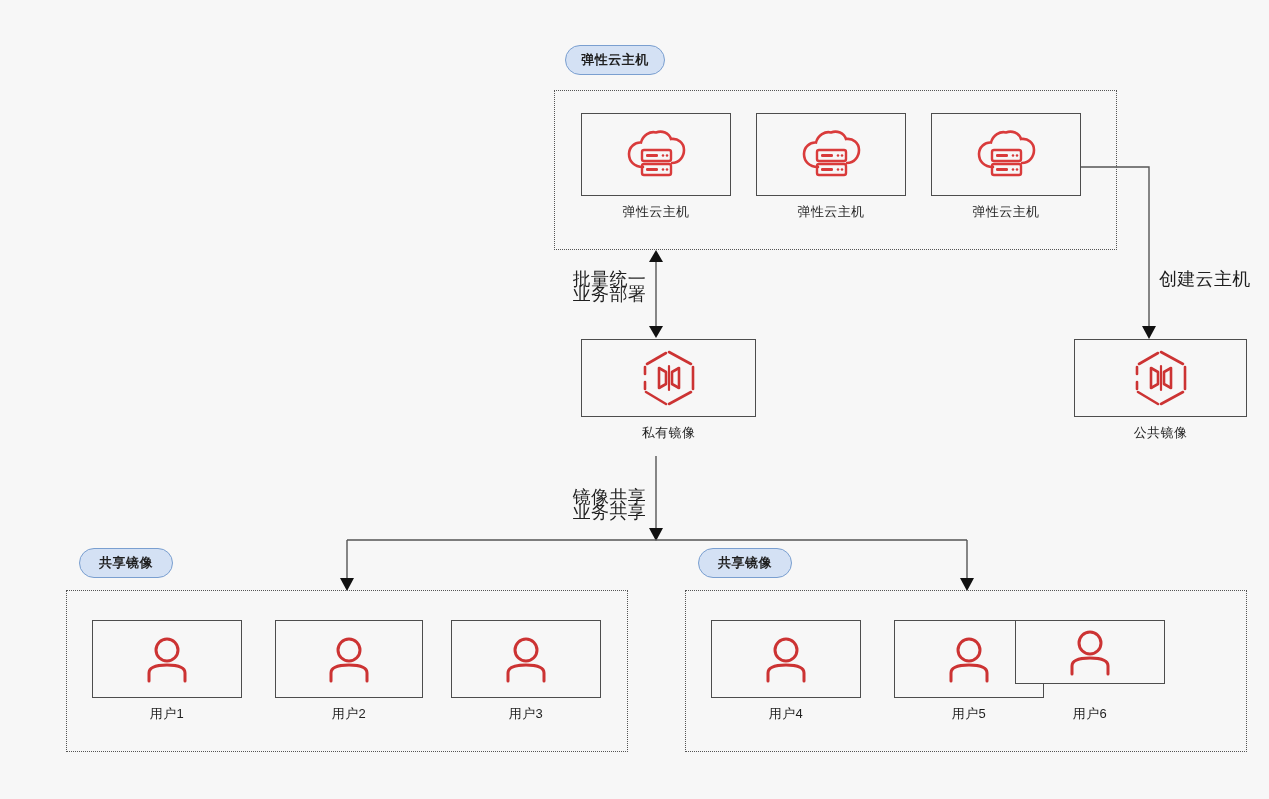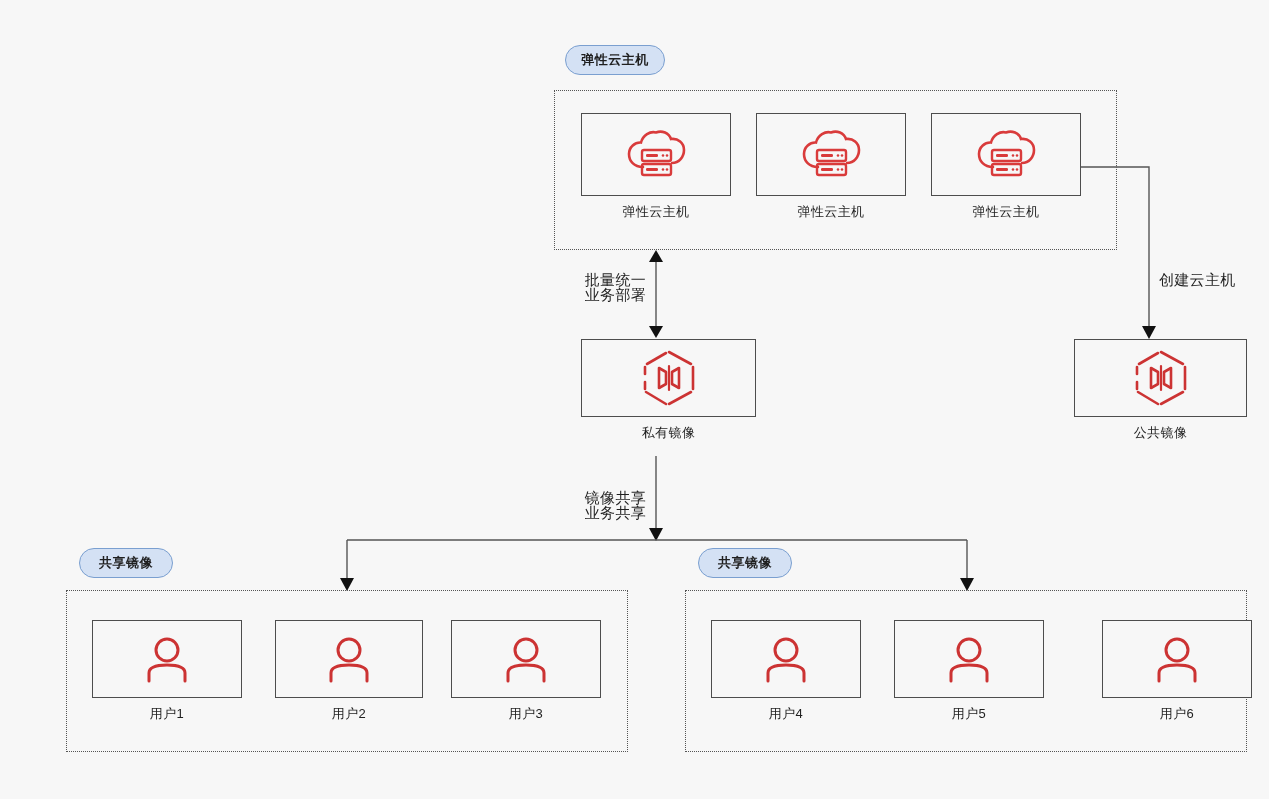--- a/index.html
+++ b/index.html
@@ -79,21 +79,21 @@
     text-align: center;
     font-size: 13px;
     color: #1f1f1f;
     letter-spacing: 0.4px;
     white-space: nowrap;
   }
 
   
   .edge-label {
     position: absolute;
-    font-size: 15px;
+    font-size: 18px;
     line-height: 15px;
     color: #1f1f1f;
     letter-spacing: 0.3px;
     white-space: pre;
     text-align: left;
     z-index: 4;
   }
   .edge-label.right-align { text-align: right; }
 </style>
 </head>
@@ -294,21 +294,21 @@
   <div class="node" style="left:873px; top:620px; width:150px; height:78px;">
     <div class="node-box">
       <svg width="50" height="48" viewBox="0 0 50 48">
         <circle cx="25" cy="15" r="11" fill="none" stroke="#cc3333" stroke-width="3"></circle>
         <path d="M7 46 L7 38 C 7 33 12 30 25 30 C 38 30 43 33 43 38 L 43 46" fill="none" stroke="#cc3333" stroke-width="3" stroke-linecap="round"></path>
       </svg>
     </div>
     <div class="node-label" style="top:85px;">用户5</div>
   </div>
 
-  <div class="node" style="left:1081px; top:620px; width:150px; height:78px;border-radius:32px;">
+  <div class="node" style="left:994px; top:620px; width:150px; height:64px;border-radius:32px;">
     <div class="node-box">
       <svg width="50" height="48" viewBox="0 0 50 48">
         <circle cx="25" cy="15" r="11" fill="none" stroke="#cc3333" stroke-width="3"></circle>
         <path d="M7 46 L7 38 C 7 33 12 30 25 30 C 38 30 43 33 43 38 L 43 46" fill="none" stroke="#cc3333" stroke-width="3" stroke-linecap="round"></path>
       </svg>
     </div>
     <div class="node-label" style="top:85px;">用户6</div>
   </div>
 
 </div>

